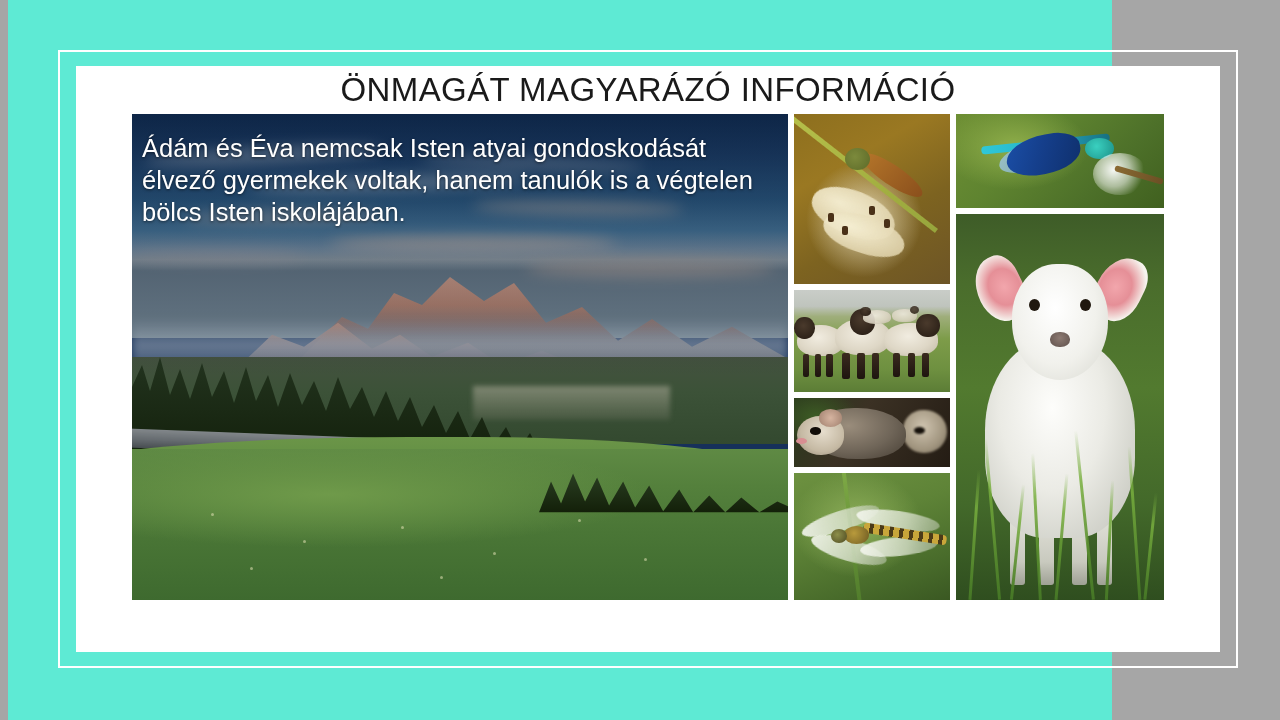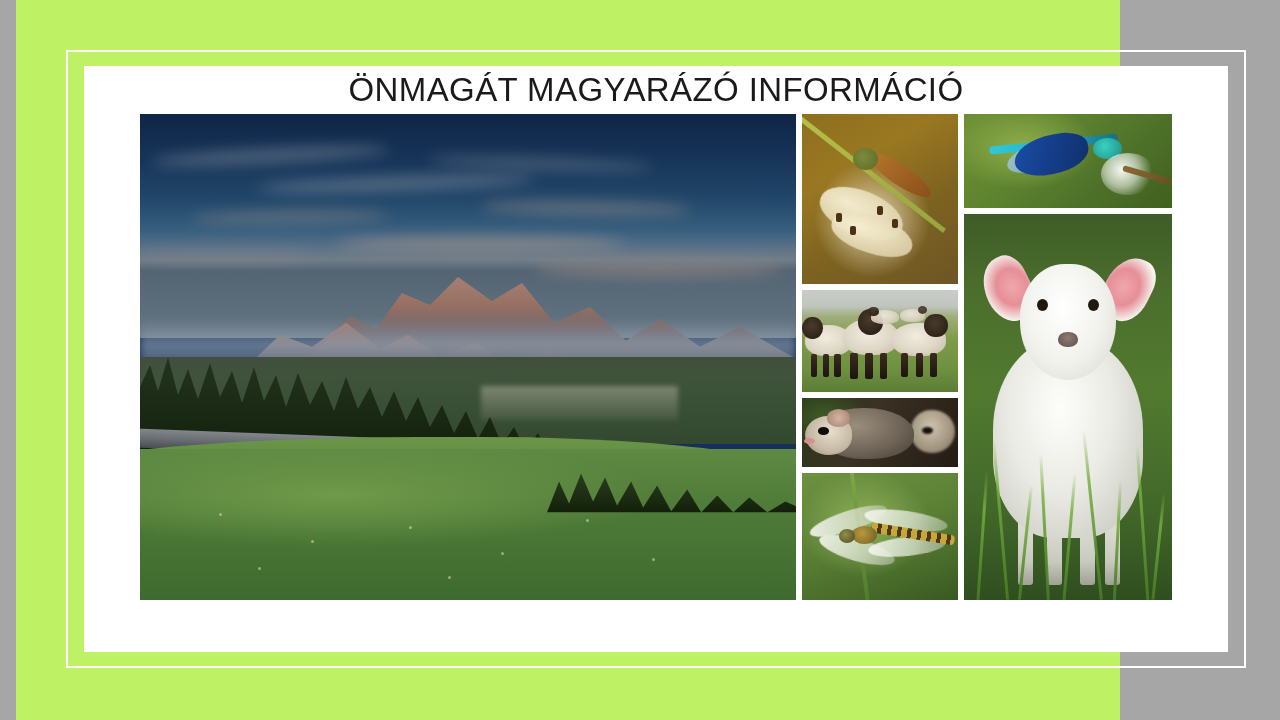--- a/index.html
+++ b/index.html
@@ -10,24 +10,24 @@
     width: 1280px;
     height: 720px;
     overflow: hidden;
     background: #a6a6a6;
     font-family: "Liberation Sans", sans-serif;
   }
 
   
   #slide {
     position: absolute;
-    left: 16px; top: 0;
+    left: 8px; top: 0;
     width: 1104px;
     height: 720px;
-    background: #bef264;
+    background: #5eead4;
   }
   #outer-rule {
     position: absolute;
     left: 50px; top: 50px;
     width: 1180px;   
     height: 618px;   
     border: 2px solid #ffffff;
     box-sizing: border-box;
   }
   #content-panel {
@@ -489,20 +489,21 @@
             </linearGradient>
           </defs>
           <path d="M0 127 L12 96 L22 118 L34 88 L46 116 L58 92 L70 120 L84 96 L96 122 L110 100 L124 126 L140 104 L154 127 L170 110 L186 127 L202 112 L220 127 L238 116 L262 127 Z" fill="url(#gtr)"></path>
         </svg>
       </div>
 
       <div class="scrim"></div>
     </div>
 
     <div id="hero-text">
+      <p>Ádám és Éva nemcsak Isten atyai gondoskodását élvező gyermekek voltak, hanem tanulók is a végtelen bölcs Isten iskolájában.</p>
     </div>
   </div>
 
   <div class="photo" id="tile-owlfly">
     <div class="bg-owlfly"></div>
     <div class="owlfly-stem"></div>
     <div class="owlfly-wing ow1"></div>
     <div class="owlfly-wing ow2"></div>
     <div class="owlfly-body"></div>
     <div class="owlfly-head"></div>

